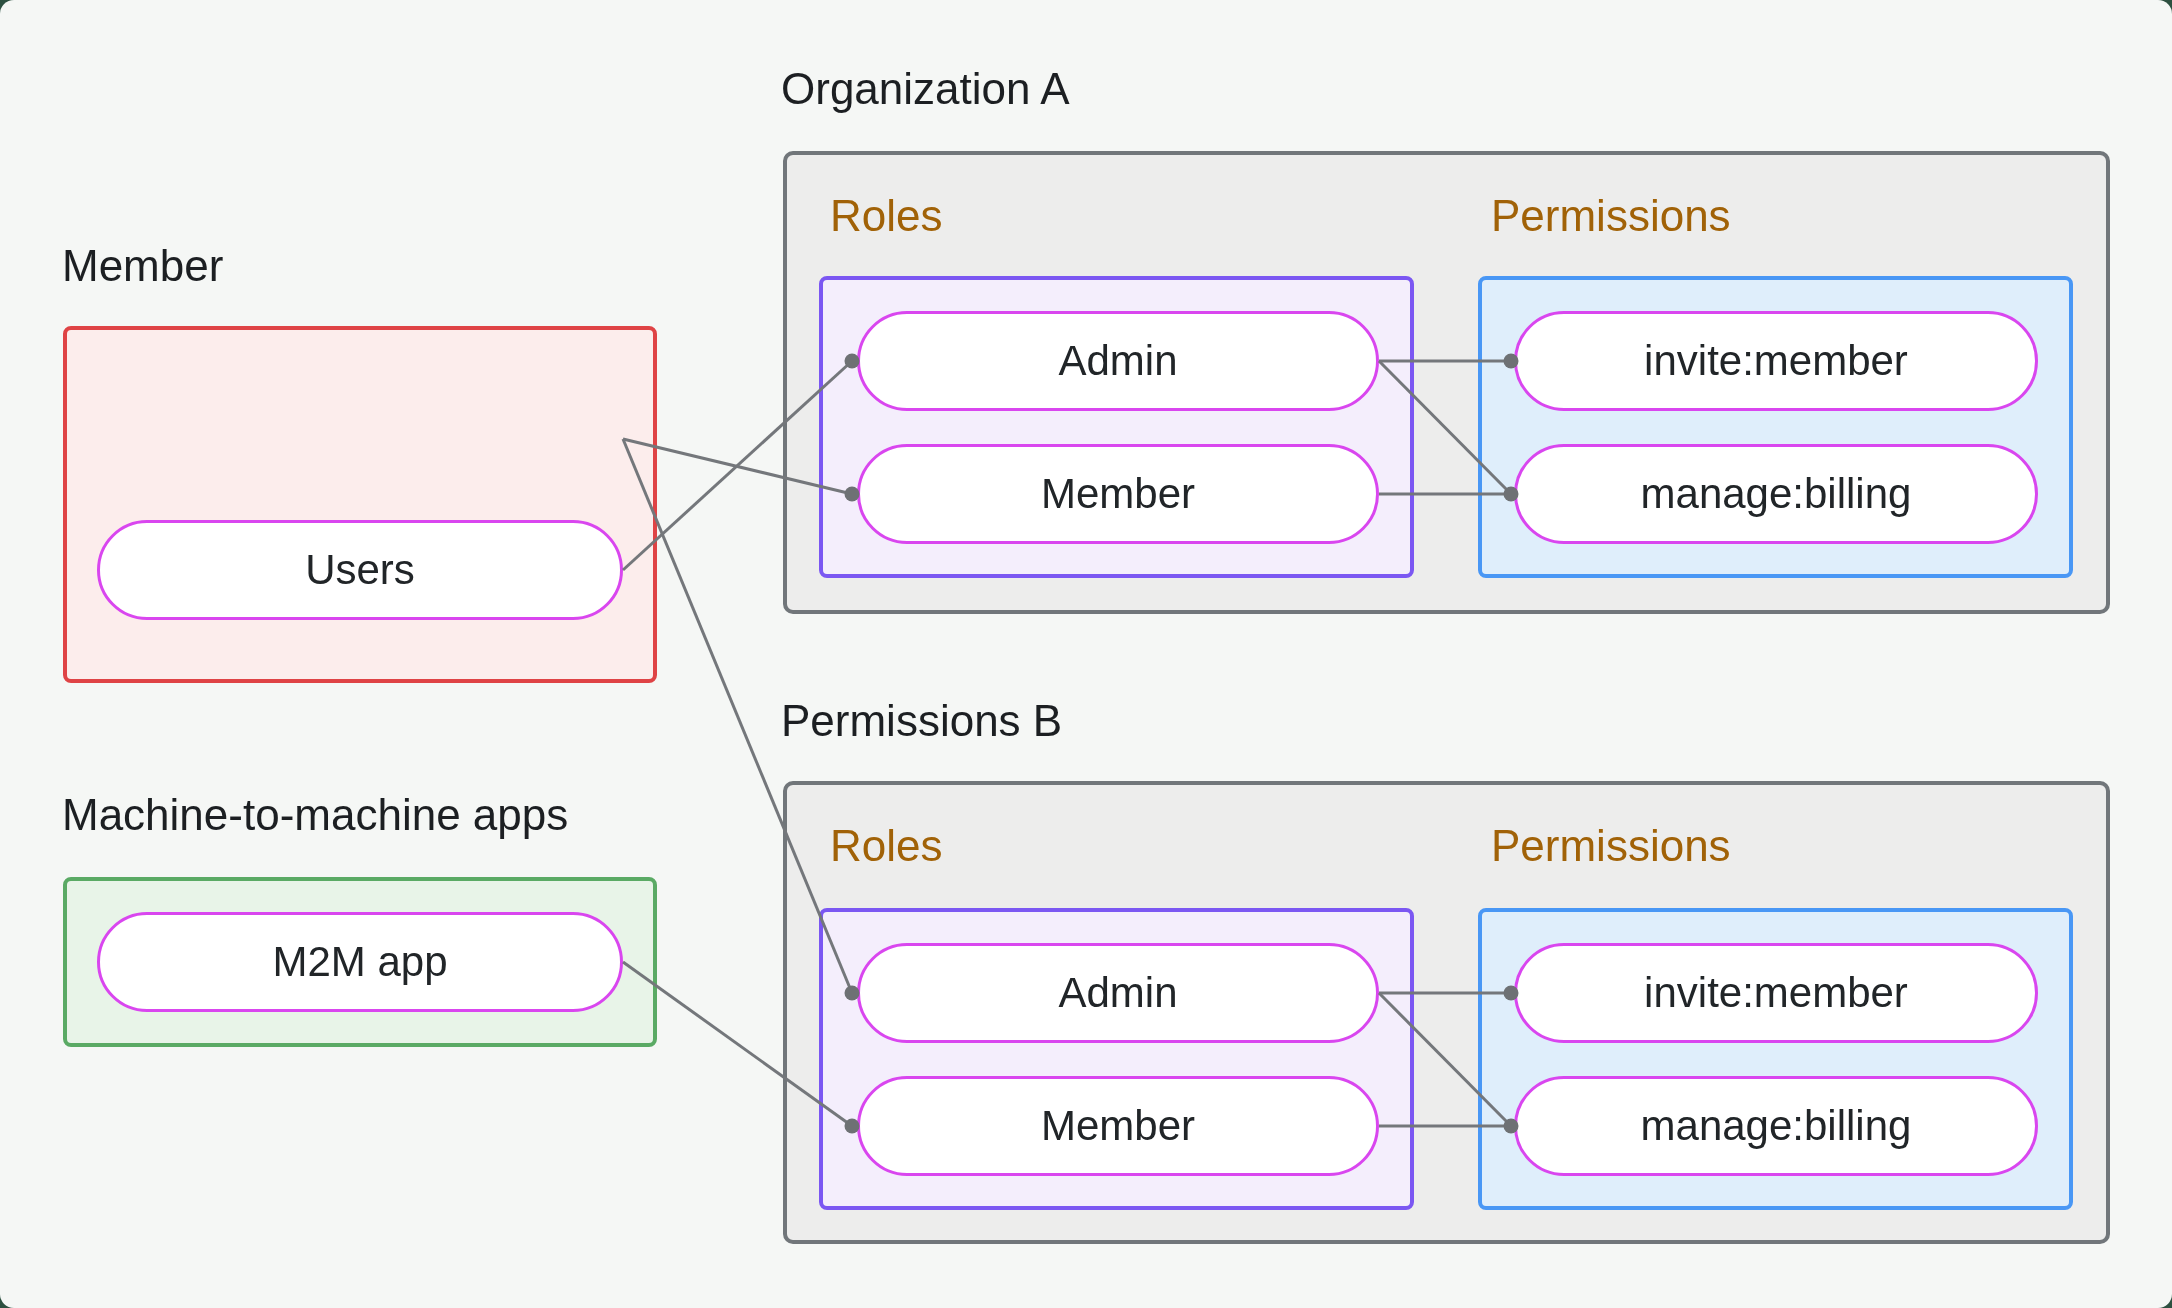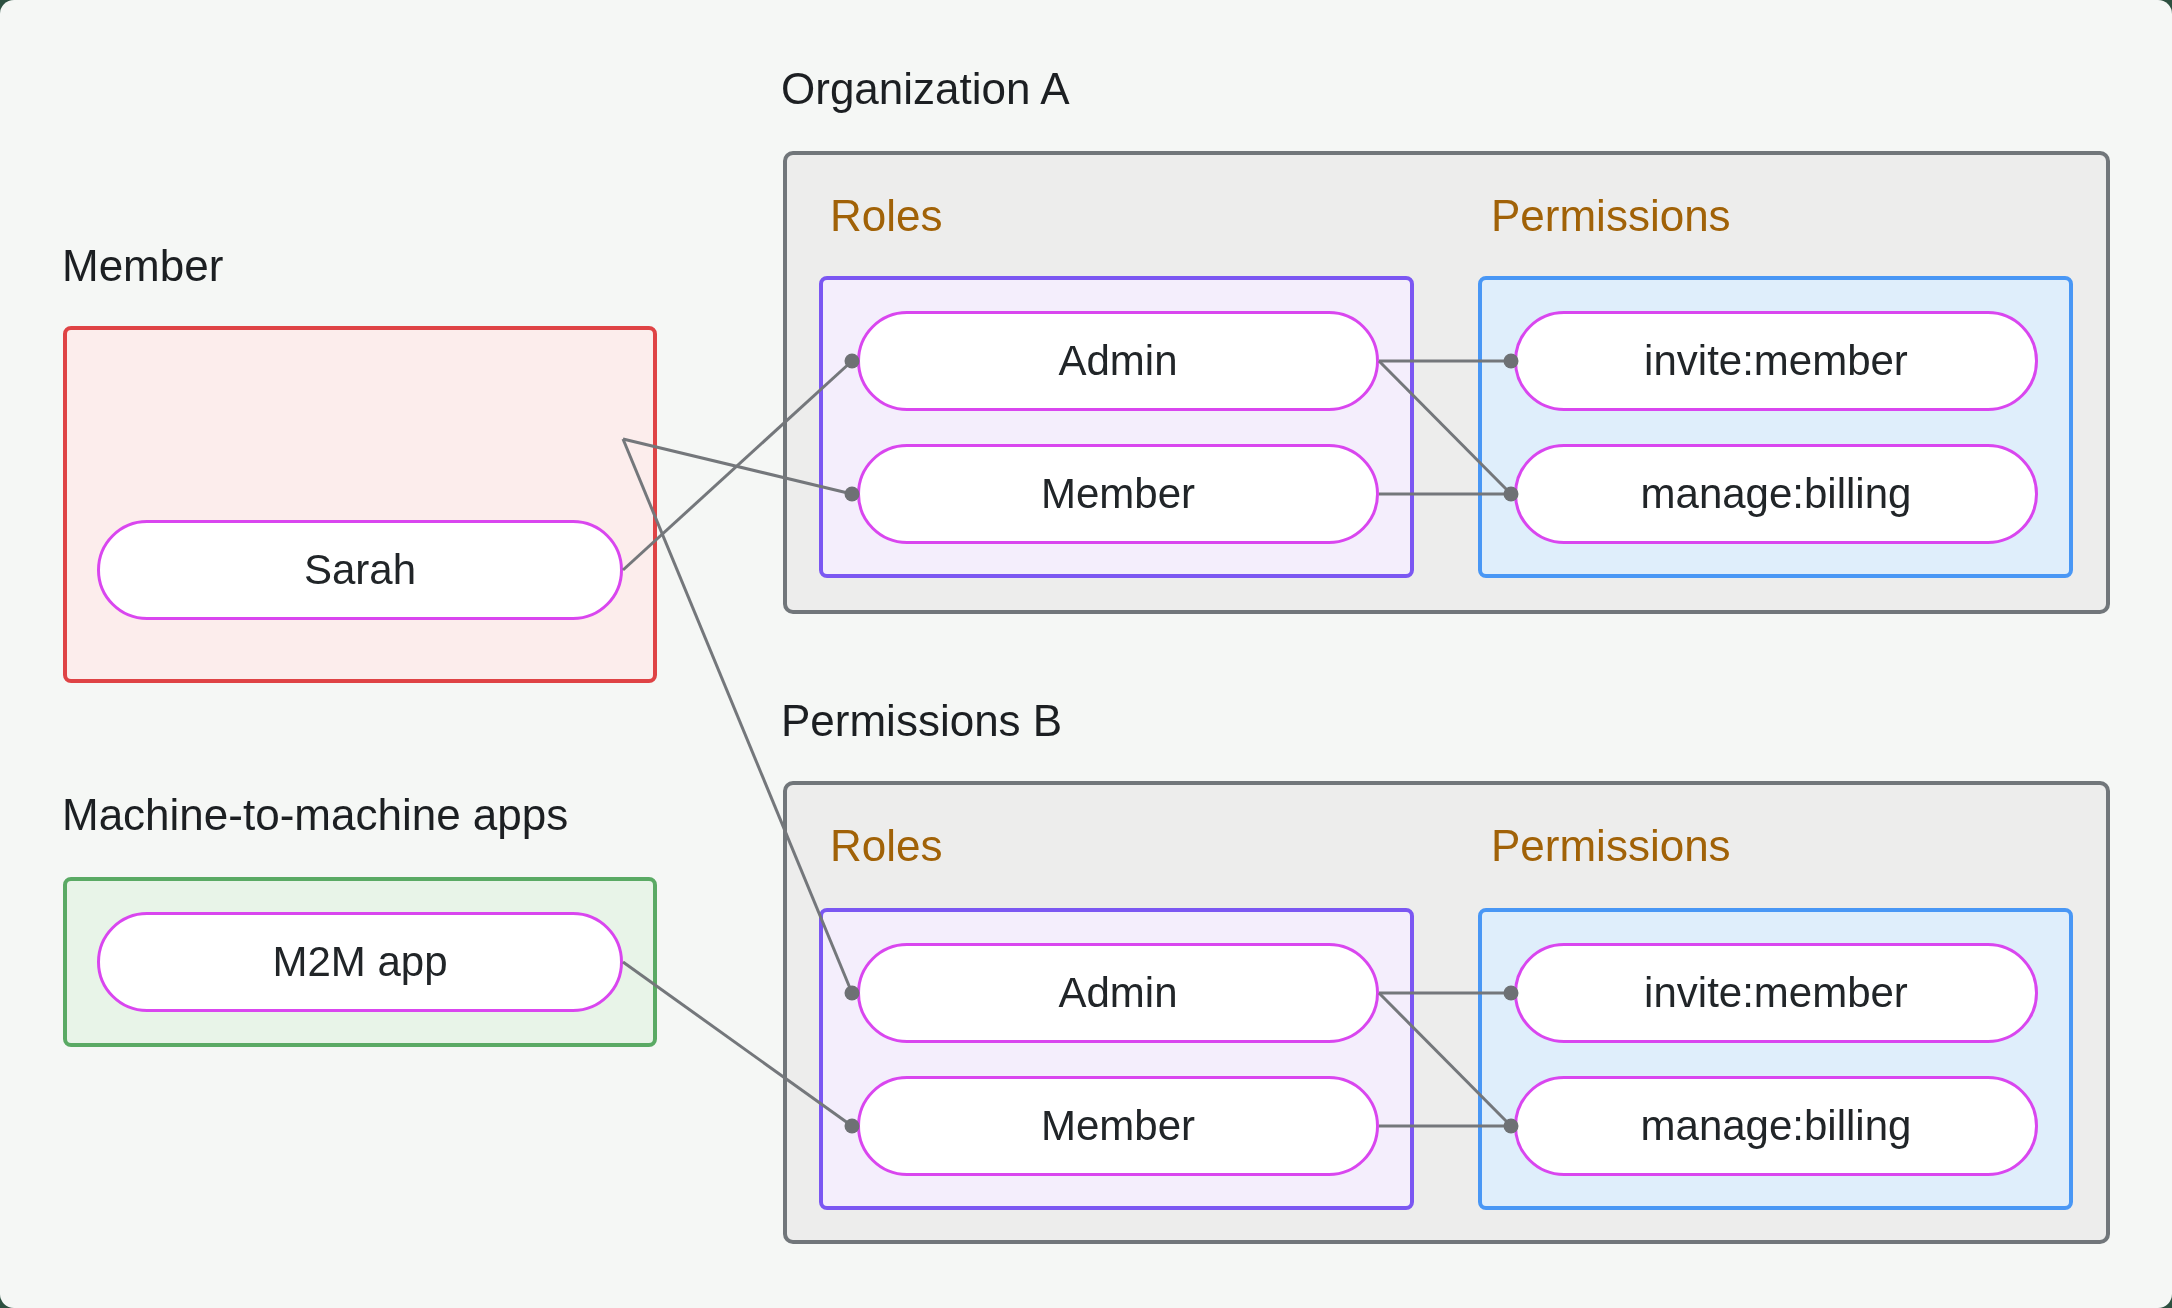--- a/index.html
+++ b/index.html
@@ -39,21 +39,21 @@
 
   <div class="sec-label" style="left:62px;top:240px;">Member</div>
 
   <div class="sec-label" style="left:62px;top:789px;">Machine-to-machine apps</div>
 
   <div class="sec-label" style="left:781px;top:63px;">Organization A</div>
 
   <div class="sec-label" style="left:781px;top:695px;">Permissions B</div>
 
   <div class="box users" style="left:63px;top:326px;width:594px;height:357px;"></div>
-  <div class="pill" style="left:97px;top:520px;width:526px;">Sarah</div>
+  <div class="pill" style="left:97px;top:520px;width:526px;">Users</div>
 
   <div class="box m2m" style="left:63px;top:877px;width:594px;height:170px;"></div>
   <div class="pill" style="left:97px;top:912px;width:526px;">M2M app</div>
 
   <div class="box org" style="left:783px;top:151px;width:1327px;height:463px;"></div>
   <div class="sub-label" style="left:818px;top:190px;">Roles</div>
   <div class="sub-label" style="left:1479px;top:190px;">Permissions</div>
 
   <div class="box roles" style="left:819px;top:276px;width:595px;height:302px;"></div>
   <div class="pill" style="left:857px;top:311px;width:522px;">Admin</div>

